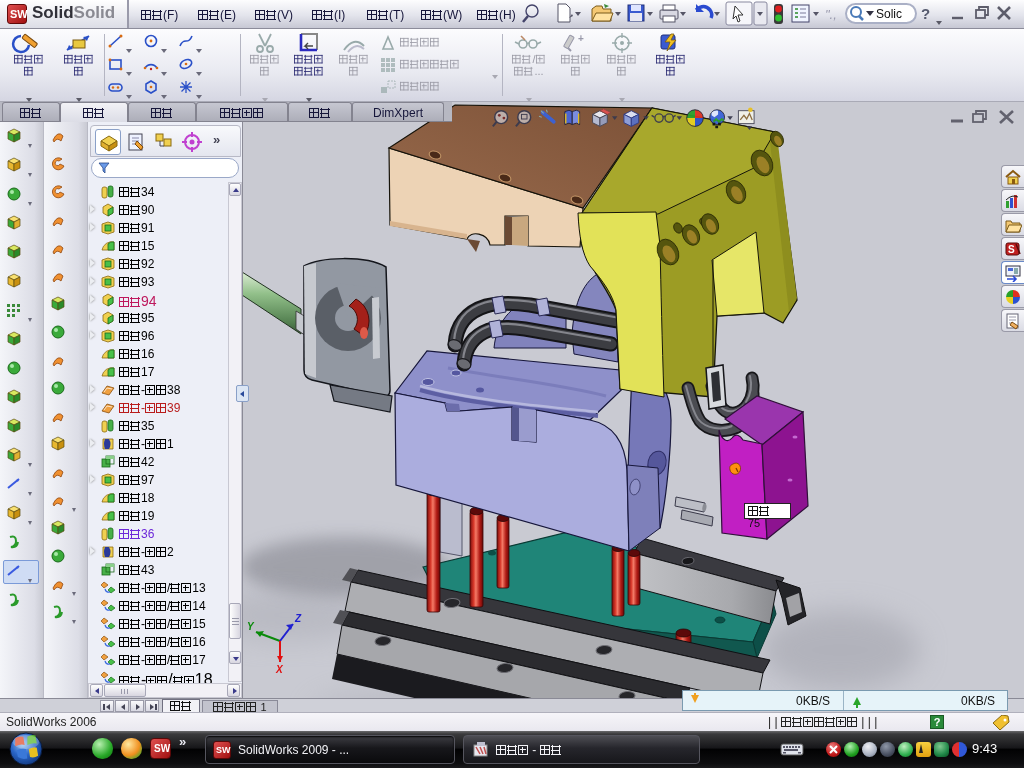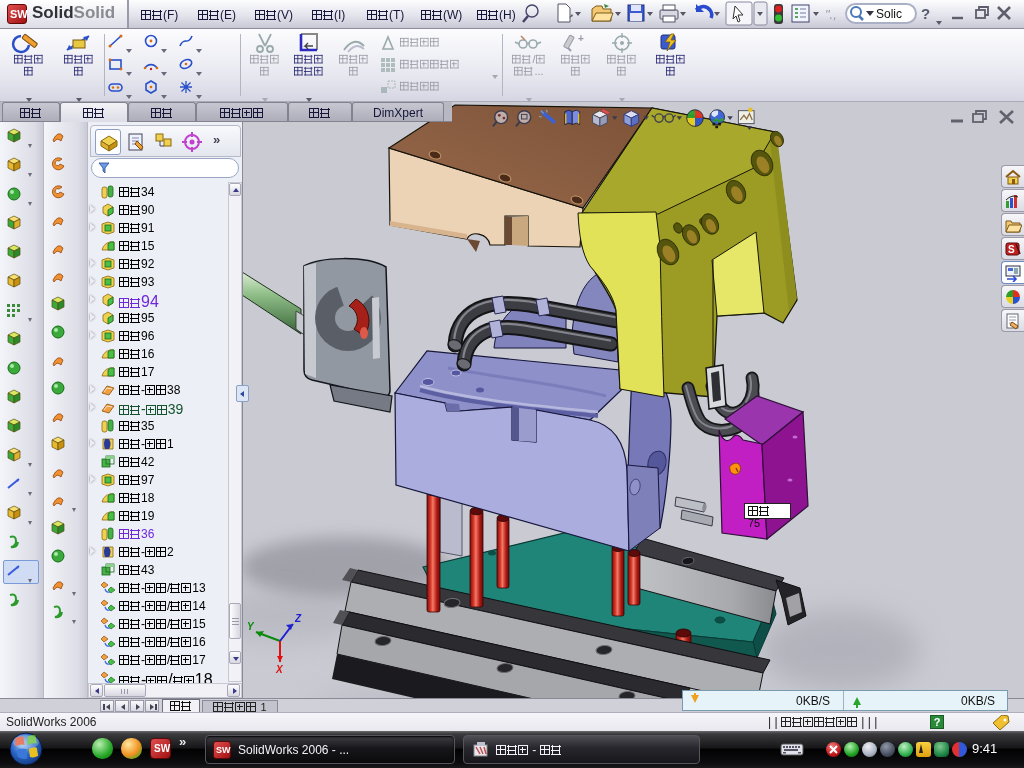--- a/index.html
+++ b/index.html
@@ -766,21 +766,21 @@
 <div class="ab" style="left:100px;top:274px"><svg width="16" height="16" viewBox="0 0 16 16">
       <path d="M2,4 l6,-2 6,2 0,8 -6,2 -6,-2 z" fill="#f0d050" stroke="#8a6a10" stroke-width="0.8"></path>
       <rect x="5" y="5" width="6" height="6" fill="#48c048" stroke="#1a6a1a" stroke-width="0.8"></rect>
     </svg></div>
 <div class="ab" style="left:119px;top:275px;font-size:12px;color:#000;white-space:nowrap"><i class="z"></i><i class="y"></i>93</div>
 <div class="ab" style="left:90px;top:295px;width:0;height:0;border-top:4px solid transparent;border-bottom:4px solid transparent;border-left:5px solid #eceef2;filter:drop-shadow(0 0 1px #777)"></div>
 <div class="ab" style="left:100px;top:292px"><svg width="16" height="16" viewBox="0 0 16 16">
       <path d="M3,5 l5,-3 5,3 0,6 -5,3 -5,-3 z" fill="#f0d050" stroke="#8a6a10" stroke-width="0.8"></path>
       <path d="M8,8 l5,-3 0,6 -5,3 z" fill="#48c048" stroke="#1a6a1a" stroke-width="0.8"></path>
     </svg></div>
-<div class="ab" style="left:119px;top:293px;font-size:16px;color:#6d28d9;white-space:nowrap"><i class="z"></i><i class="y"></i>94</div>
+<div class="ab" style="left:119px;top:293px;font-size:14px;color:#be185d;white-space:nowrap"><i class="z"></i><i class="y"></i>94</div>
 <div class="ab" style="left:90px;top:313px;width:0;height:0;border-top:4px solid transparent;border-bottom:4px solid transparent;border-left:5px solid #eceef2;filter:drop-shadow(0 0 1px #777)"></div>
 <div class="ab" style="left:100px;top:310px"><svg width="16" height="16" viewBox="0 0 16 16">
       <path d="M3,5 l5,-3 5,3 0,6 -5,3 -5,-3 z" fill="#f0d050" stroke="#8a6a10" stroke-width="0.8"></path>
       <path d="M8,8 l5,-3 0,6 -5,3 z" fill="#48c048" stroke="#1a6a1a" stroke-width="0.8"></path>
     </svg></div>
 <div class="ab" style="left:119px;top:311px;font-size:12px;color:#000;white-space:nowrap"><i class="z"></i><i class="y"></i>95</div>
 <div class="ab" style="left:90px;top:331px;width:0;height:0;border-top:4px solid transparent;border-bottom:4px solid transparent;border-left:5px solid #eceef2;filter:drop-shadow(0 0 1px #777)"></div>
 <div class="ab" style="left:100px;top:328px"><svg width="16" height="16" viewBox="0 0 16 16">
       <path d="M2,4 l6,-2 6,2 0,8 -6,2 -6,-2 z" fill="#f0d050" stroke="#8a6a10" stroke-width="0.8"></path>
       <rect x="5" y="5" width="6" height="6" fill="#48c048" stroke="#1a6a1a" stroke-width="0.8"></rect>
@@ -800,21 +800,21 @@
 <div class="ab" style="left:100px;top:382px"><svg width="16" height="16" viewBox="0 0 16 16">
       <path d="M2,11 L7,4 14,6 9,13 z" fill="#f0a040" stroke="#8a5010" stroke-width="0.8"></path>
       <path d="M4,10 l3,-4 5,1" fill="none" stroke="#fff" stroke-width="0.7"></path>
     </svg></div>
 <div class="ab" style="left:119px;top:383px;font-size:12px;color:#000;white-space:nowrap"><i class="z"></i><i class="y"></i>-<i class="w"></i><i class="z"></i>38</div>
 <div class="ab" style="left:90px;top:403px;width:0;height:0;border-top:4px solid transparent;border-bottom:4px solid transparent;border-left:5px solid #eceef2;filter:drop-shadow(0 0 1px #777)"></div>
 <div class="ab" style="left:100px;top:400px"><svg width="16" height="16" viewBox="0 0 16 16">
       <path d="M2,11 L7,4 14,6 9,13 z" fill="#f0a040" stroke="#8a5010" stroke-width="0.8"></path>
       <path d="M4,10 l3,-4 5,1" fill="none" stroke="#fff" stroke-width="0.7"></path>
     </svg></div>
-<div class="ab" style="left:119px;top:401px;font-size:14px;color:#14532d;white-space:nowrap"><i class="z"></i><i class="y"></i>-<i class="w"></i><i class="z"></i>39</div>
+<div class="ab" style="left:119px;top:401px;font-size:12px;color:#b91c1c;white-space:nowrap"><i class="z"></i><i class="y"></i>-<i class="w"></i><i class="z"></i>39</div>
 <div class="ab" style="left:100px;top:418px"><svg width="16" height="16" viewBox="0 0 16 16">
       <rect x="2" y="3" width="5" height="11" rx="2" fill="#f0d050" stroke="#8a6a10" stroke-width="0.8"></rect>
       <rect x="8" y="2" width="5" height="11" rx="2" fill="#48b048" stroke="#1a6a1a" stroke-width="0.8"></rect>
     </svg></div>
 <div class="ab" style="left:119px;top:419px;font-size:12px;color:#000;white-space:nowrap"><i class="z"></i><i class="y"></i>35</div>
 <div class="ab" style="left:90px;top:439px;width:0;height:0;border-top:4px solid transparent;border-bottom:4px solid transparent;border-left:5px solid #eceef2;filter:drop-shadow(0 0 1px #777)"></div>
 <div class="ab" style="left:100px;top:436px"><svg width="16" height="16" viewBox="0 0 16 16">
       <path d="M3,3 l10,0 0,10 -10,0 z" fill="#f0d050" stroke="#8a6a10" stroke-width="0.8"></path>
       <path d="M5,3 q-2,5 0,10 l4,0 q3,-5 0,-10 z" fill="#2a3a9a"></path>
     </svg></div>
@@ -980,21 +980,21 @@
     <div class="ab" style="left:92px;top:7px;width:21px;height:21px;border-radius:10px;background:radial-gradient(circle at 35% 30%,#b8f0b0,#28a828 60%,#0a6a0a)"></div>
     <div class="ab" style="left:121px;top:7px;width:21px;height:21px;border-radius:10px;background:radial-gradient(circle at 35% 30%,#ffe8a0,#f09020 55%,#28a828 90%)"></div>
     <div class="ab" style="left:150px;top:7px;width:21px;height:21px;border-radius:4px;background:linear-gradient(135deg,#e05050,#a01010);border:1px solid #5a0808">
       <span style="position:absolute;left:3px;top:4px;font-size:10px;font-weight:bold;color:#fff">SW</span>
     </div>
     <div class="ab" style="left:179px;top:3px;color:#e8e8f0;font-size:13px;font-weight:bold">»</div>
     <div class="ab" style="left:205px;top:4px;width:250px;height:29px;border-radius:4px;background:linear-gradient(#3e3e44,#17171b 45%,#0a0a0c);border:1px solid #55555e;box-shadow:inset 0 1px 2px #000">
       <div class="ab" style="left:7px;top:5px;width:18px;height:18px;border-radius:3px;background:linear-gradient(135deg,#e05050,#a01010);border:1px solid #5a0808">
         <span style="position:absolute;left:2px;top:3px;font-size:9px;font-weight:bold;color:#fff">SW</span>
       </div>
-      <div class="ab" style="left:32px;top:7px;font-size:12px;color:#f2f2f6;white-space:nowrap">SolidWorks 2006 - ...</div>
+      <div class="ab" style="left:32px;top:7px;font-size:12px;color:#f2f2f6;white-space:nowrap">SolidWorks 2009 - ...</div>
     </div>
     <div class="ab" style="left:463px;top:4px;width:237px;height:29px;border-radius:4px;background:linear-gradient(#4e4e54,#26262c 45%,#17171b);border:1px solid #55555e">
       <div class="ab" style="left:8px;top:5px;width:18px;height:18px"><svg width="18" height="18" viewBox="0 0 18 18">
           <rect x="2" y="4" width="13" height="11" fill="#e8e8f0" stroke="#888"></rect>
           <path d="M4,6 l4,7 M8,6 l3,7 M12,6 l2,7" stroke="#c05050" stroke-width="1.5"></path>
           <rect x="5" y="1" width="8" height="4" fill="#c0c0d0"></rect>
         </svg></div>
       <div class="ab" style="left:32px;top:7px;font-size:12px;color:#f2f2f6;white-space:nowrap"><i class="z"></i><i class="y"></i><i class="w"></i> - <i class="z"></i><i class="y"></i></div>
     </div>
     <svg class="ab" style="left:780px;top:9px" width="26" height="18" viewBox="0 0 26 18">
@@ -1016,13 +1016,13 @@
     <div class="ab" style="left:862px;top:11px;width:15px;height:15px;border-radius:50%;background:radial-gradient(circle at 40% 30%,#f0f0f4,#a8b0c0 60%,#606878)"></div>
     <div class="ab" style="left:880px;top:11px;width:15px;height:15px;border-radius:50%;background:radial-gradient(circle at 40% 30%,#9098a8,#484f60 60%,#20242e)"></div>
     <div class="ab" style="left:898px;top:11px;width:15px;height:15px;border-radius:50%;background:radial-gradient(circle at 40% 30%,#c0f0c0,#30b050 60%,#0a6a20)"></div>
     <div class="ab" style="left:916px;top:11px;width:15px;height:15px;border-radius:20%;background:linear-gradient(#f8d040,#e0a010)"></div>
     <div class="ab" style="left:934px;top:11px;width:15px;height:15px;border-radius:30%;background:radial-gradient(circle at 40% 30%,#80c890,#208848 60%,#0a4a20)"></div>
     <div class="ab" style="left:952px;top:11px;width:15px;height:15px;border-radius:50%;background:linear-gradient(90deg,#e03030 50%,#3058d8 50%)"></div>
     <svg class="ab" style="left:829px;top:14px" width="9" height="9" viewBox="0 0 9 9">
       <path d="M1,1 L8,8 M8,1 L1,8" stroke="#fff" stroke-width="2"></path>
     </svg>
     <div class="ab" style="left:919px;top:13px;width:0;height:0;border-left:2px solid transparent;border-right:2px solid transparent;border-bottom:9px solid #222"></div>
-    <div class="ab" style="left:972px;top:10px;font-size:13px;color:#fff">9:41</div>
+    <div class="ab" style="left:972px;top:10px;font-size:13px;color:#fff">9:43</div>
   </div>
 </body></html>

